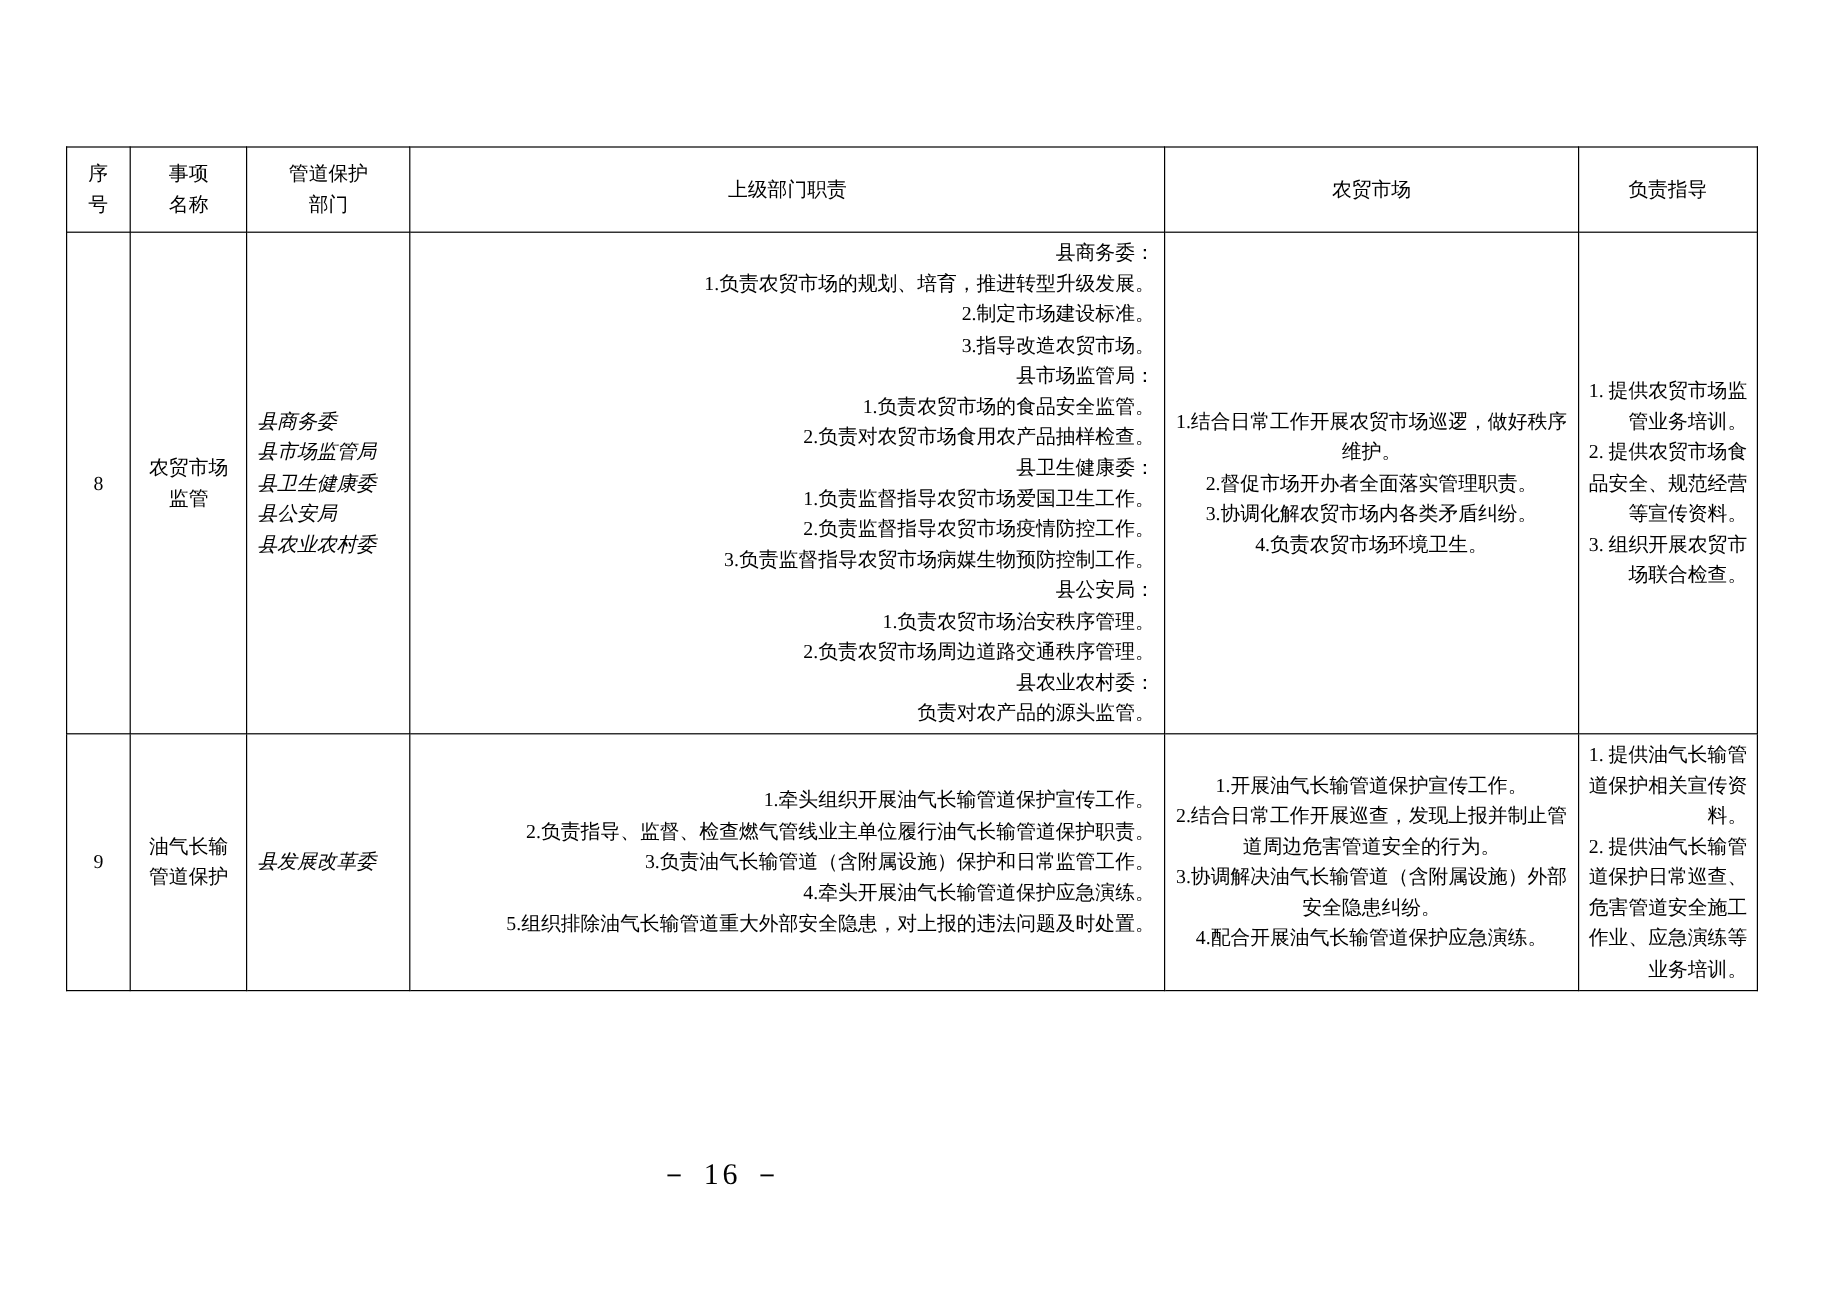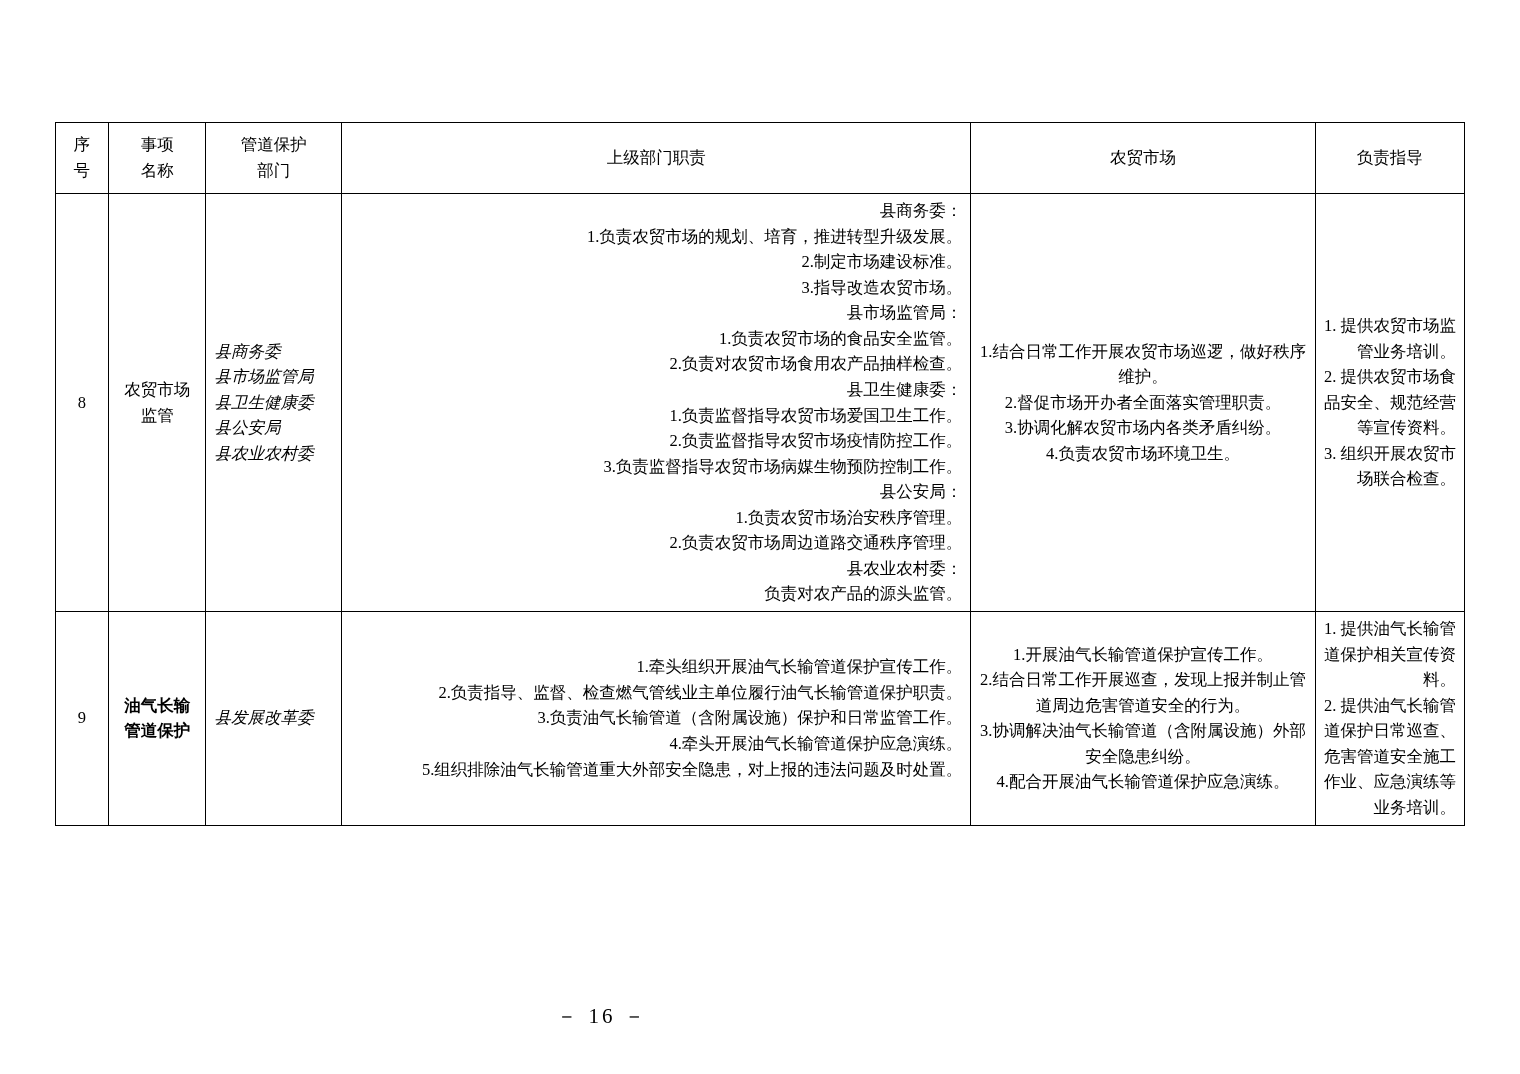--- a/index.html
+++ b/index.html
@@ -93,24 +93,23 @@
     line-height: 1.66;
     padding-left: 8px;
     padding-right: 6px;
   }
   .page-number {
     position: absolute;
     left: 0;
     top: 962px;
     width: 1204px;
     text-align: center;
-    font-size: 21px;
+    font-size: 25px;
     letter-spacing: 3px;
     font-family: "Liberation Serif", "DejaVu Serif", serif;
-    margin-top: 40px;
   }
 </style>
 </head>
 <body>
 
 <div class="page">
 
   <table class="doc-table">
     <colgroup>
       <col class="c1">
@@ -162,21 +161,21 @@
         <td class="coop-cell" style="white-space: pre-wrap;">1.结合日常工作开展农贸市场巡逻，做好秩序维护。
 2.督促市场开办者全面落实管理职责。
 3.协调化解农贸市场内各类矛盾纠纷。
 4.负责农贸市场环境卫生。</td>
         <td class="guard-cell" style="white-space: pre-wrap;">1. 提供农贸市场监管业务培训。
 2. 提供农贸市场食品安全、规范经营等宣传资料。
 3. 组织开展农贸市场联合检查。</td>
       </tr>
       <tr>
         <td class="num-cell" style="white-space: pre-wrap;">9</td>
-        <td class="name-cell" style="white-space: pre-wrap; font-weight: bold;">油气长输
+        <td class="name-cell" style="white-space: pre-wrap;">油气长输
 管道保护</td>
         <td class="dept-cell" style="white-space: pre-wrap;">县发展改革委</td>
         <td class="duty-cell" style="white-space: pre-wrap;">1.牵头组织开展油气长输管道保护宣传工作。
 2.负责指导、监督、检查燃气管线业主单位履行油气长输管道保护职责。
 3.负责油气长输管道（含附属设施）保护和日常监管工作。
 4.牵头开展油气长输管道保护应急演练。
 5.组织排除油气长输管道重大外部安全隐患，对上报的违法问题及时处置。</td>
         <td class="coop-cell" style="white-space: pre-wrap;">1.开展油气长输管道保护宣传工作。
 2.结合日常工作开展巡查，发现上报并制止管道周边危害管道安全的行为。
 3.协调解决油气长输管道（含附属设施）外部安全隐患纠纷。

